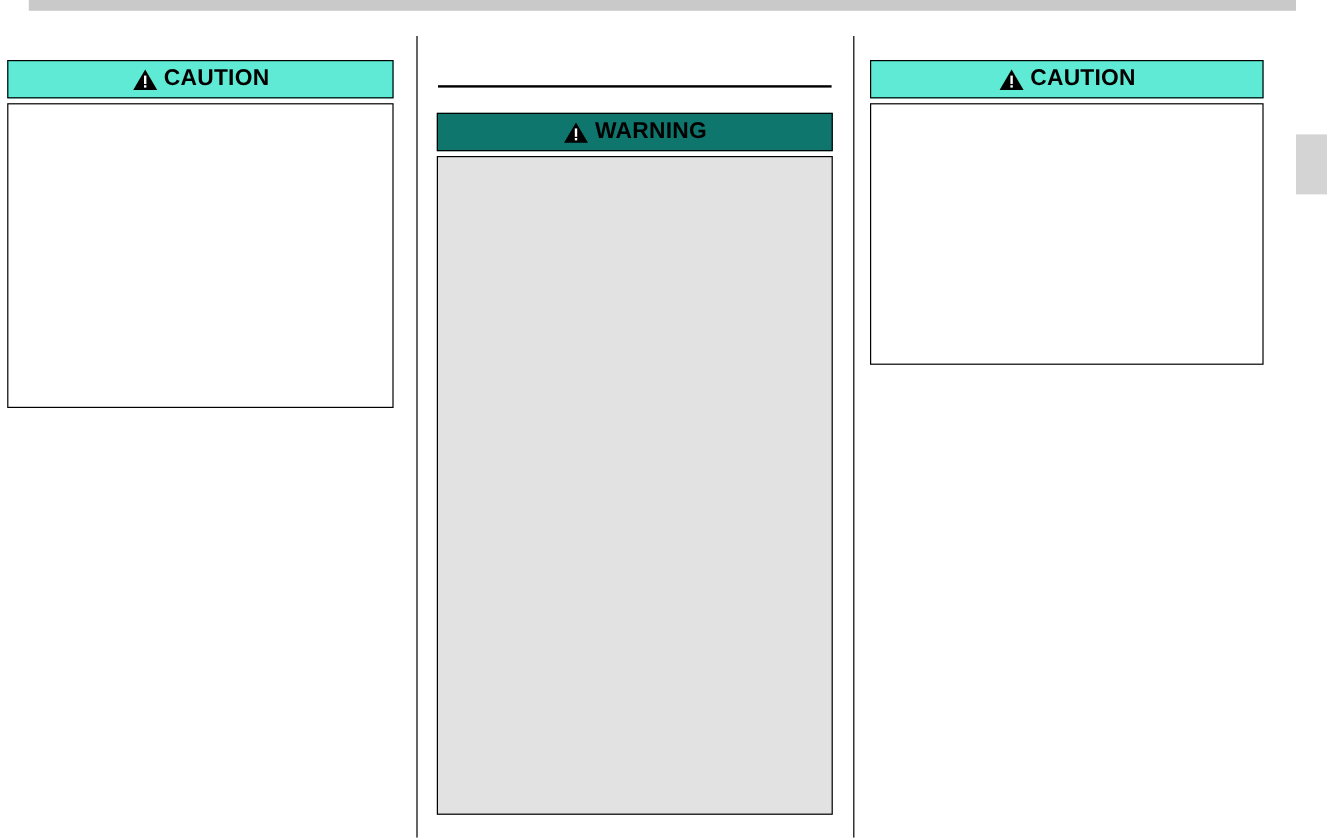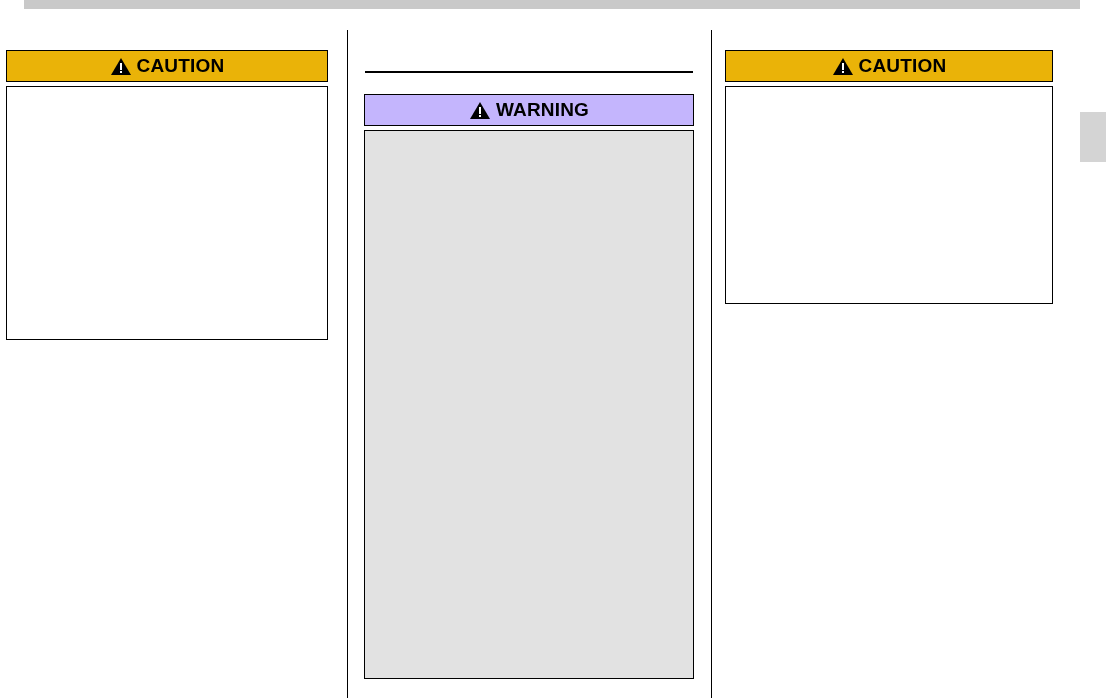--- a/index.html
+++ b/index.html
@@ -42,28 +42,28 @@
     width: 1px;
     height: 668px;
     background: #000000;
   }
   .col-rule.left  { left: 347px; }
   .col-rule.right { left: 711px; }
 
   
   .alert-title {
     border: 1.5px solid #000;
-    background: #eab308;
+    background: #5eead4;
     display: flex;
     align-items: center;
     justify-content: center;
     box-sizing: border-box;
   }
   .alert-title.shaded {
-    background: #c4b5fd;
+    background: #0f766e;
     text-align: center;
   }
   .alert-title .label {
     font-weight: bold;
     letter-spacing: 0.2px;
     color: #000;
   }
   .alert-body {
     border: 1.5px solid #000;
     border-top: none;

